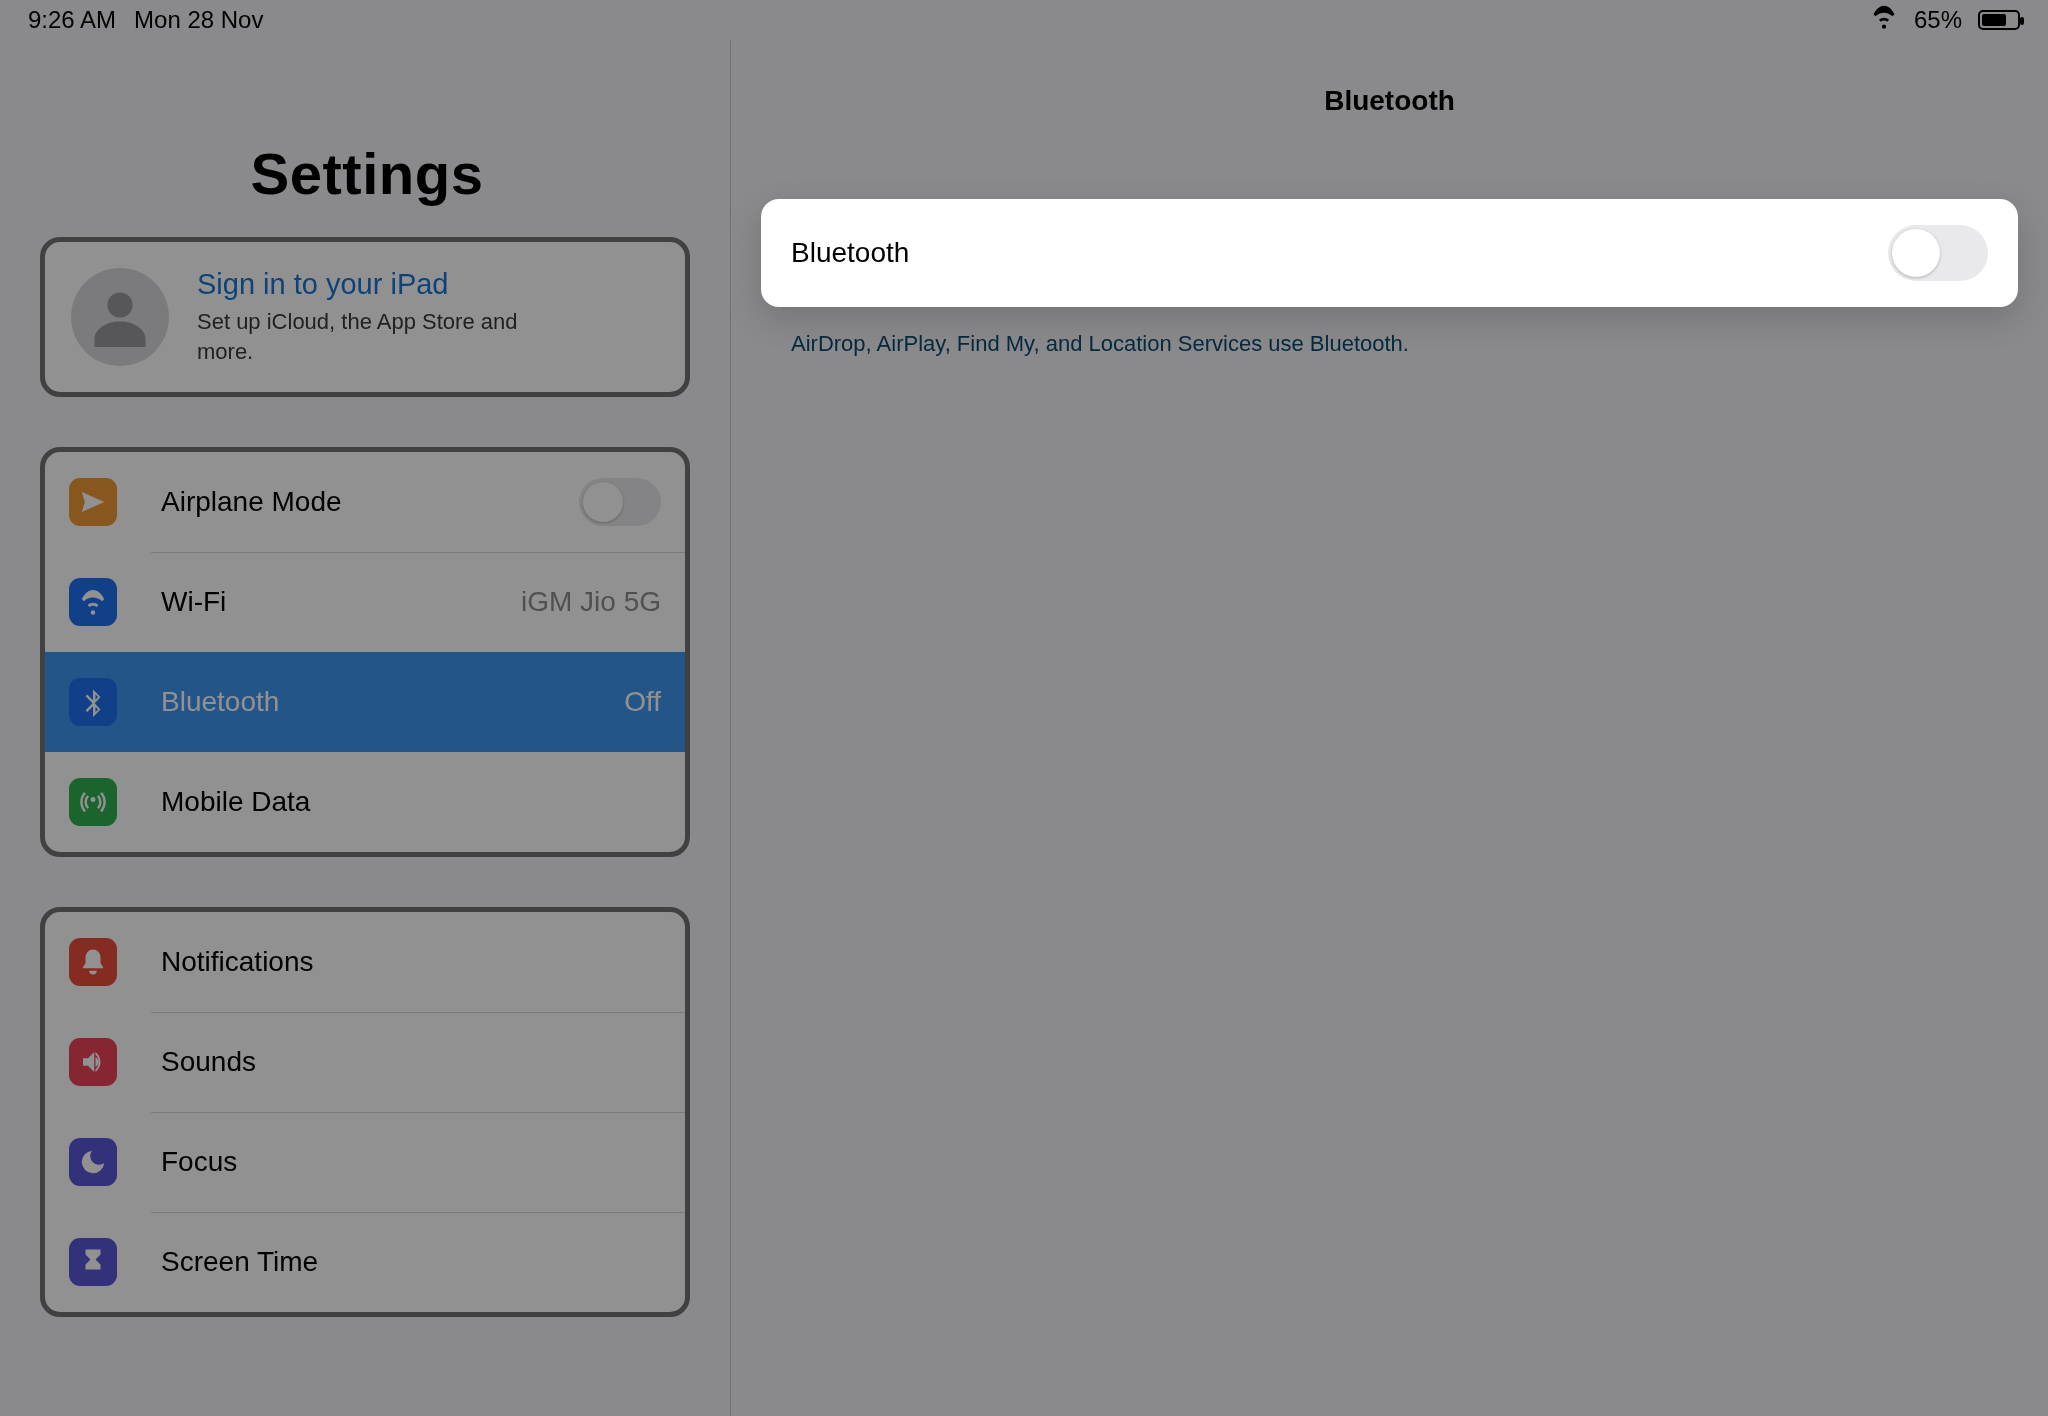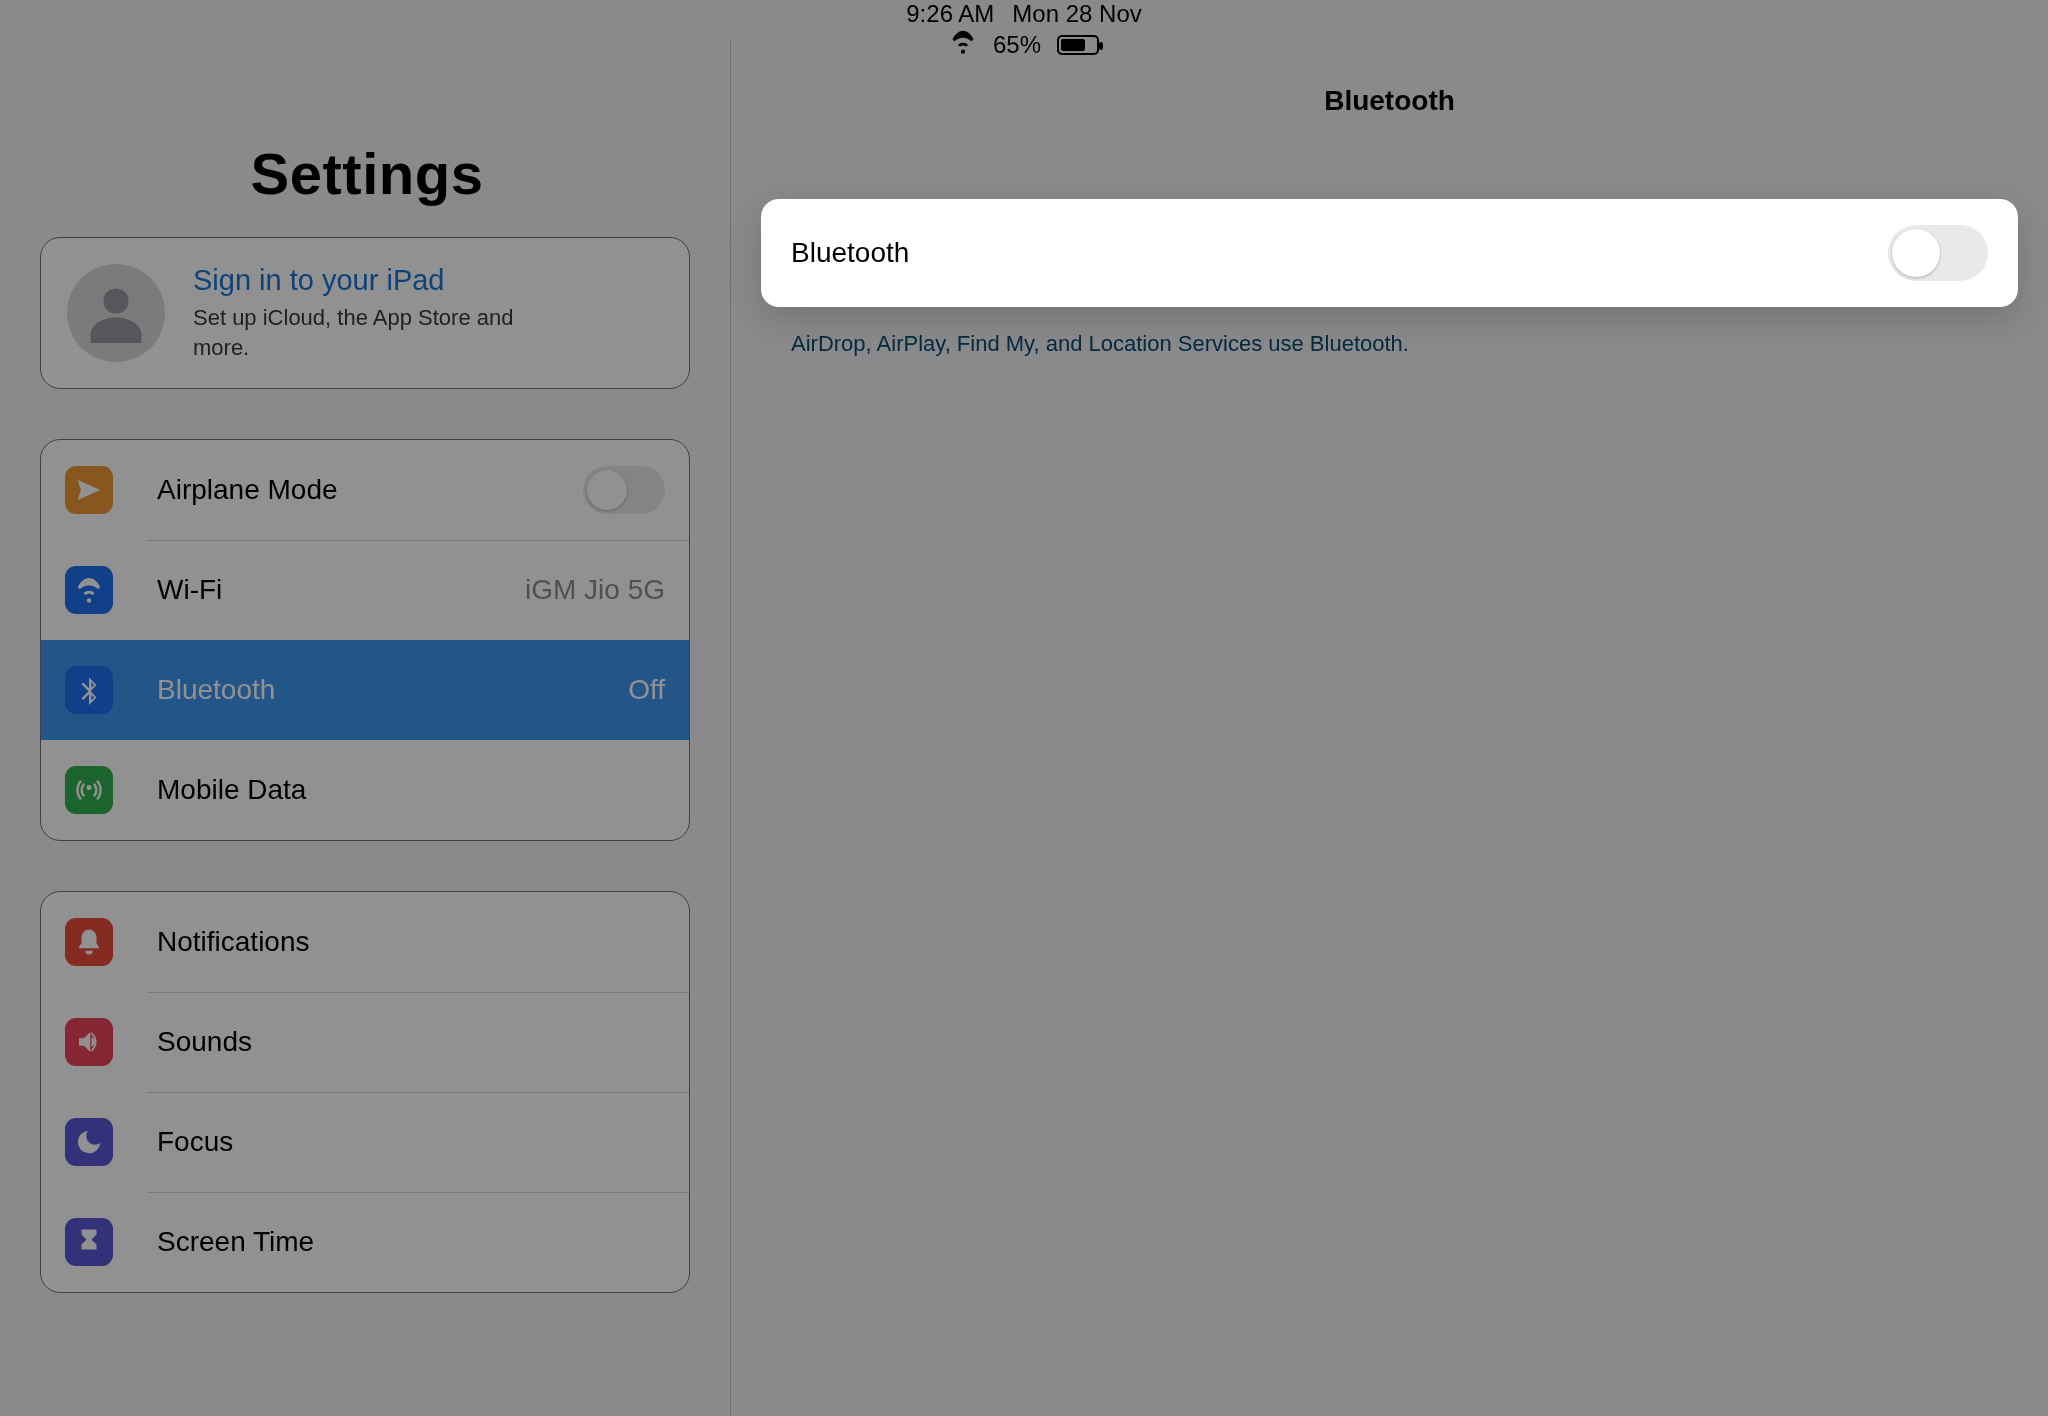--- a/index.html
+++ b/index.html
@@ -1,38 +1,38 @@
 <!DOCTYPE html>
 <html><head>
 <meta charset="utf-8">
 <style>
   * { box-sizing: border-box; margin: 0; padding: 0; }
   html, body { width: 2048px; height: 1416px; font-family: -apple-system, "Helvetica Neue", Arial, sans-serif; background:#f2f2f7; overflow:hidden; }
   .root { position:relative; width:2048px; height:1416px; background:#f2f2f7; }
 
   
-  .statusbar { position:relative; height:40px; display:flex; align-items:center; justify-content:space-between; padding:0 28px; font-size:24px; color:#000;flex-direction:column; }
+  .statusbar { position:relative; height:40px; display:flex; align-items:center; justify-content:space-between; padding:0 28px; font-size:24px; color:#000; }
   .statusbar .left { display:flex; gap:18px; }
   .statusbar .right { display:flex; align-items:center; gap:16px; }
   .battery { width:42px; height:20px; border:2px solid #000; border-radius:5px; position:relative; display:inline-block; }
   .battery::after { content:""; position:absolute; right:-6px; top:5px; width:4px; height:8px; background:#000; border-radius:2px; }
   .battery-fill { position:absolute; left:2px; top:2px; bottom:2px; width:63%; background:#000; border-radius:2px; }
   .wifi-svg { width:28px; height:28px; }
 
   
   .columns { display:flex; height:calc(1416px - 40px); }
   .sidebar { width:730px; padding:0 40px; position:relative; }
   .divider-v { width:1px; background:#c7c7cc; height:100%; }
   .detail { flex:1; padding:0 30px; position:relative; }
 
   
   .settings-title { font-size:58px; font-weight:700; color:#000; padding:100px 0 30px 4px; letter-spacing:0.5px;text-align:center; }
 
   
-  .card { background:#fff; border-radius:20px; border:1px solid #737373; margin-bottom:60px; overflow:hidden; }
+  .card { background:#fff; border-radius:20px; border:5px solid #737373; margin-bottom:60px; overflow:hidden; }
   .card-tight { margin-bottom:50px; }
   .signin { display:flex; align-items:center; padding:26px 26px; gap:28px; }
   .avatar { width:98px; height:98px; border-radius:50%; background:#d8d8dc; display:flex; align-items:center; justify-content:center; }
   .avatar svg { width:72px; height:72px; fill:#9a9aa0; }
   .signin-text .link { color:#1776d3; font-size:29px; font-weight:400; }
   .signin-text .sub  { color:#3a3a3c; font-size:22px; padding-top:6px; line-height:1.35; max-width:360px; }
 
   .row { display:flex; align-items:center; height:100px; padding:0 24px; gap:44px; position:relative; }
   .row + .row::before { content:""; position:absolute; left:106px; right:0; top:0; height:1px; background:#d8d8dc; }
   .row .icon { width:48px; height:48px; border-radius:11px; flex:0 0 48px; display:flex; align-items:center; justify-content:center; }

